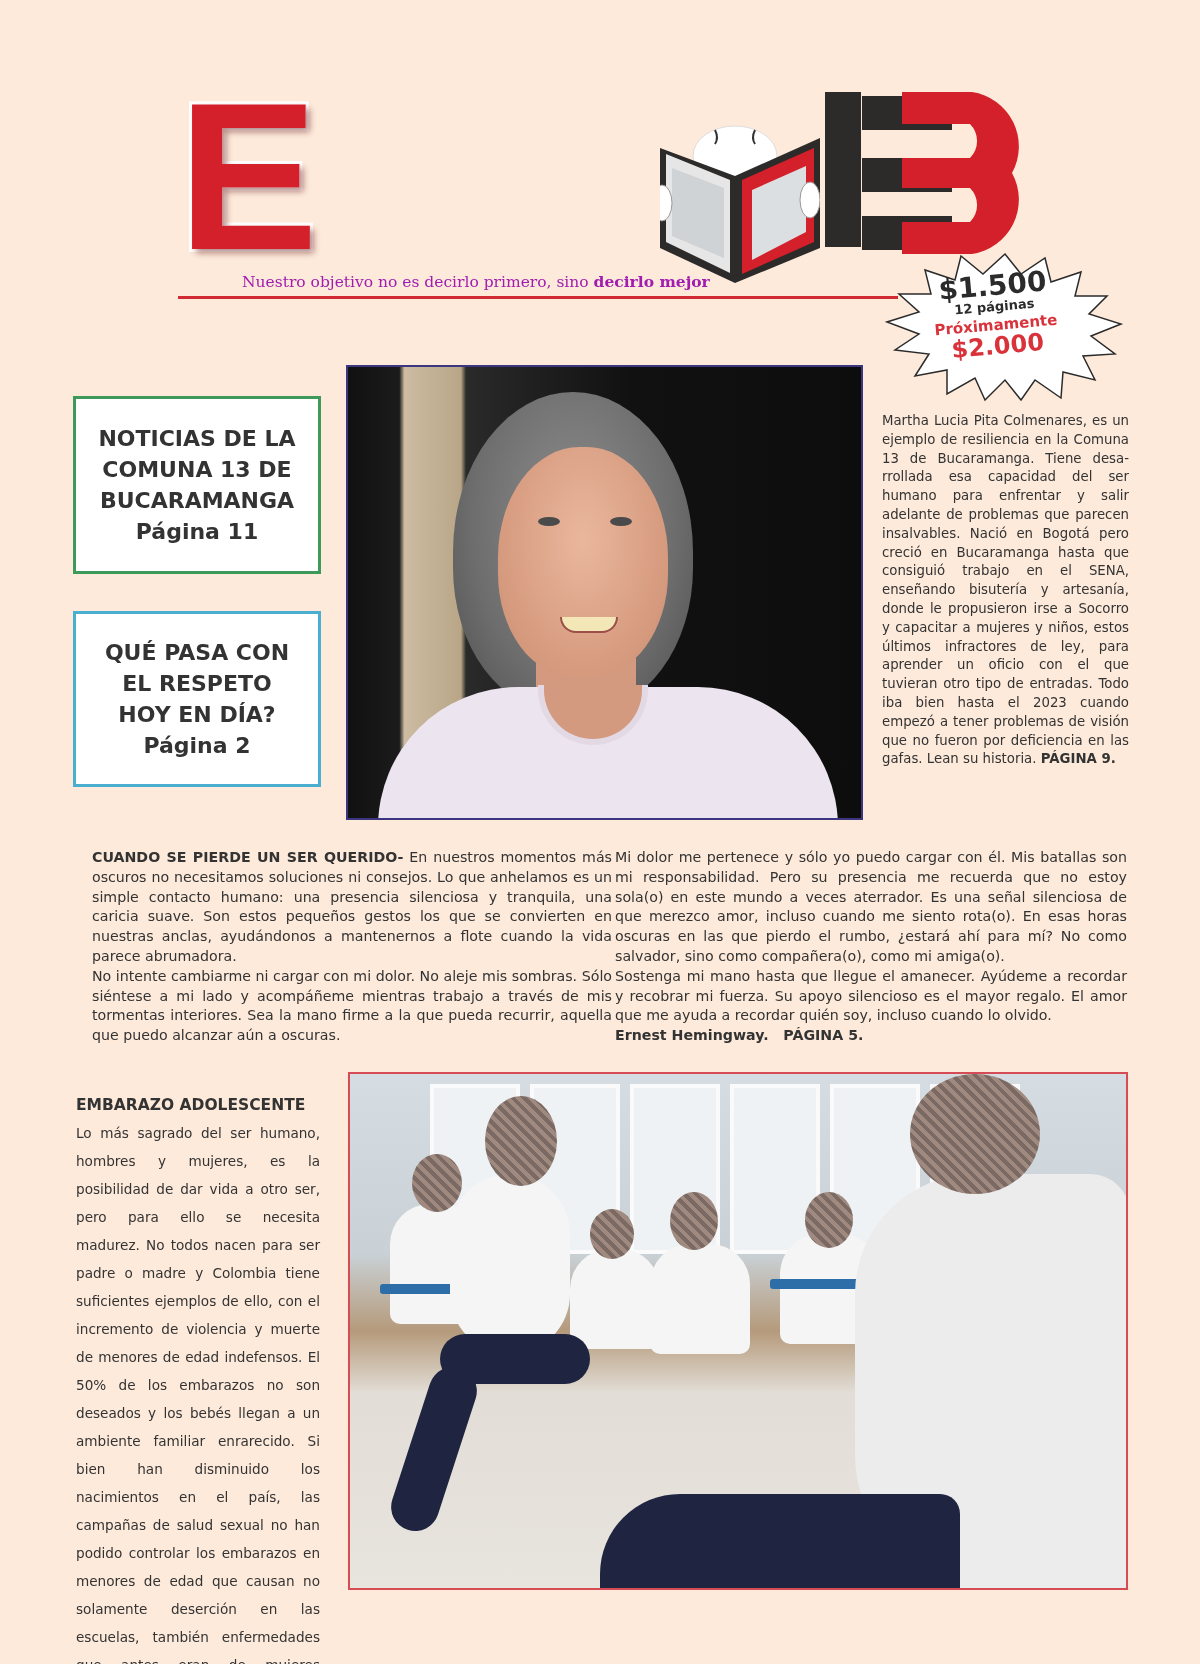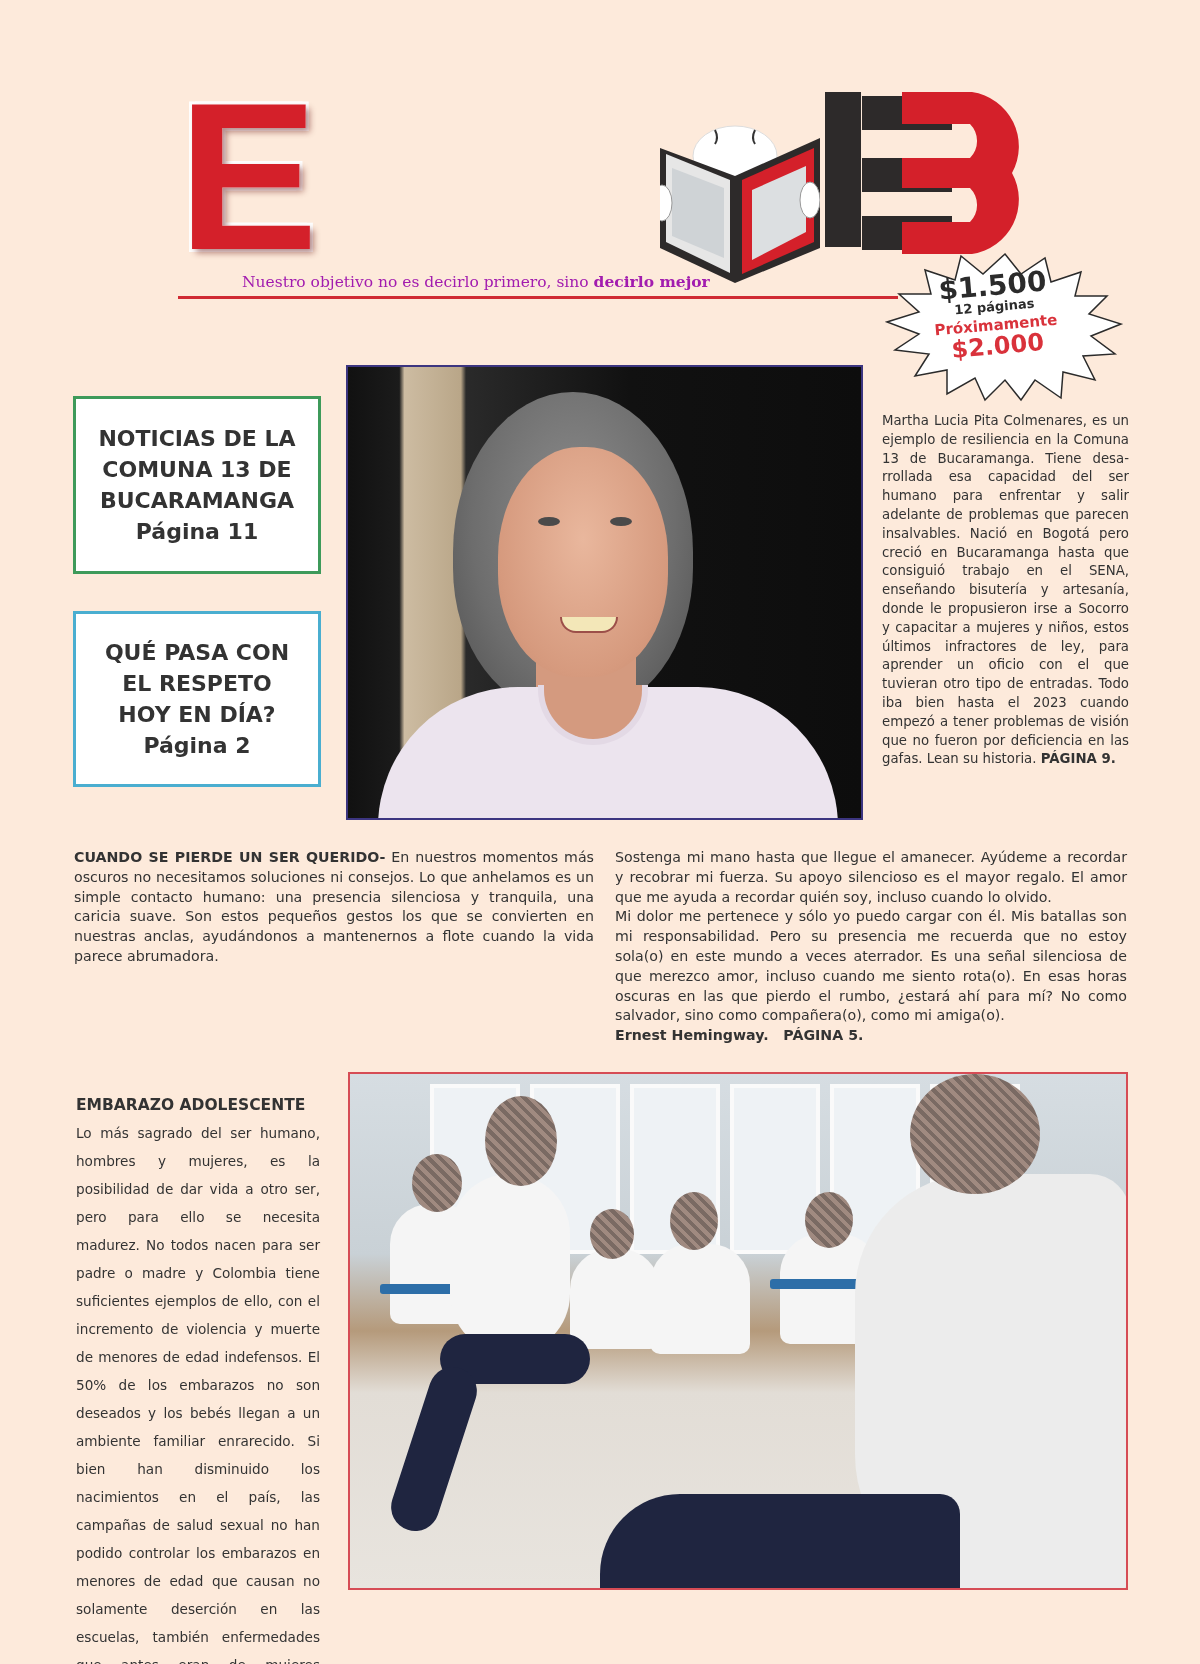--- a/index.html
+++ b/index.html
@@ -49,21 +49,21 @@
   .photo-1 .neck { position: absolute; left: 188px; top: 290px; width: 100px; height: 70px; background: #d49a7f; }
   .photo-1 .shirt { position: absolute; left: 30px; top: 320px; width: 460px; height: 160px; border-radius: 140px 140px 0 0; background: #ece4ee; }
   .photo-1 .collar { position: absolute; left: 190px; top: 318px; width: 110px; height: 60px; border-radius: 0 0 60px 60px; background: #d49a7f; border: 6px solid #e3d9e5; border-top: none; }
 
   
   .caption-right { position: absolute; left: 882px; top: 412px; width: 247px; font-family: "DejaVu Sans", sans-serif; font-size: 13.3px; line-height: 18.8px; color: #333; text-align: justify; }
   .caption-right b { font-weight: bold; }
 
   
   .article-mid { position: absolute; top: 848px; width: 520px; font-family: "DejaVu Sans", sans-serif; font-size: 14.2px; line-height: 19.8px; color: #333; text-align: justify; }
-  .article-mid-left { left: 74px; }
+  .article-mid-left { left: 92px; }
   .article-mid-right { left: 615px; width: 512px; }
   .article-mid p { margin: 0; }
   .article-mid .kicker { font-weight: bold; }
   .article-mid .sign { font-weight: bold; }
 
   
   .article-bottom { position: absolute; left: 76px; top: 1095px; width: 244px; font-family: "DejaVu Sans", sans-serif; color: #333; }
   .article-bottom h2 { font-size: 15.5px; font-weight: bold; line-height: 20px; margin-bottom: 4px; }
   .article-bottom p { font-size: 13.6px; line-height: 28px; text-align: justify; }
   .article-bottom .ref { font-weight: bold; }
@@ -152,25 +152,26 @@
   <div class="eye" style="left:262px;"></div>
   <div class="smile"></div>
 </div>
 
 <div class="caption-right">
   <span>Martha Lucia Pita Colmenares, es un ejemplo de resiliencia en la Comuna 13 de Bucaramanga. Tiene desa-rrollada esa capacidad del ser humano para enfrentar y salir adelante de problemas que parecen insalvables. Nació en Bogotá pero creció en Bucaramanga hasta que consiguió trabajo en el SENA, enseñando bisutería y artesanía, donde le propusieron irse a Socorro y capacitar a mujeres y niños, estos últimos infractores de ley, para aprender un oficio con el que tuvieran otro tipo de entradas. Todo iba bien hasta el 2023 cuando empezó a tener problemas de visión que no fueron por deficiencia en las gafas. Lean su historia. </span><b>PÁGINA 9.</b>
 </div>
 
 <article class="article-mid article-mid-left">
   <p><span class="kicker">CUANDO SE PIERDE UN SER QUERIDO-</span><span> En nuestros momentos más oscuros no necesitamos soluciones ni consejos. Lo que anhelamos es un simple contacto humano: una presencia silenciosa y tranquila, una caricia suave. Son estos pequeños gestos los que se convierten en nuestras anclas, ayudándonos a mantenernos a flote cuando la vida parece abrumadora.</span></p>
+  <p>No intente cambiarme ni cargar con mi dolor. No aleje mis sombras. Sólo siéntese a mi lado y acompáñeme mientras trabajo a través de mis tormentas interiores. Sea la mano firme a la que pueda recurrir, aquella que puedo alcanzar aún a oscuras.</p>
 </article>
 
 <article class="article-mid article-mid-right">
+  <p>Mi dolor me pertenece y sólo yo puedo cargar con él. Mis batallas son mi responsabilidad. Pero su presencia me recuerda que no estoy sola(o) en este mundo a veces aterrador. Es una señal silenciosa de que merezco amor, incluso cuando me siento rota(o). En esas horas oscuras en las que pierdo el rumbo, ¿estará ahí para mí? No como salvador, sino como compañera(o), como mi amiga(o).</p>
   <p>Sostenga mi mano hasta que llegue el amanecer. Ayúdeme a recordar y recobrar mi fuerza. Su apoyo silencioso es el mayor regalo. El amor que me ayuda a recordar quién soy, incluso cuando lo olvido.</p>
-  <p>Mi dolor me pertenece y sólo yo puedo cargar con él. Mis batallas son mi responsabilidad. Pero su presencia me recuerda que no estoy sola(o) en este mundo a veces aterrador. Es una señal silenciosa de que merezco amor, incluso cuando me siento rota(o). En esas horas oscuras en las que pierdo el rumbo, ¿estará ahí para mí? No como salvador, sino como compañera(o), como mi amiga(o).</p>
   <p class="sign" style="white-space:pre;">Ernest Hemingway.   PÁGINA 5.</p>
 </article>
 
 <article class="article-bottom">
   <h2>EMBARAZO ADOLESCENTE</h2>
   <p><span>Lo más sagrado del ser humano, hombres y mujeres, es la posibilidad de dar vida a otro ser, pero para ello se necesita madurez. No todos nacen para ser padre o madre y Colombia tiene suficientes ejemplos de ello, con el incremento de violencia y muerte de menores de edad indefensos. El 50% de los embarazos no son deseados y los bebés llegan a un ambiente familiar enrarecido. Si bien han disminuido los nacimientos en el país, las campañas de salud sexual no han podido controlar los embarazos en menores de edad que causan no solamente deserción en las escuelas, también enfermedades que antes eran de mujeres maduras como preeclampsia, endometriosis y a veces, hasta la muerte de la gestante. No deje que un embarazo atravesado la aleje de la escuela. </span><span class="ref">PÁGINAS 6-7.</span></p>
 </article>
 
 <div class="photo-2" title="Aula con estudiantes embarazadas en uniforme escolar, rostros pixelados">
   <div class="window" style="left:80px;"></div>

